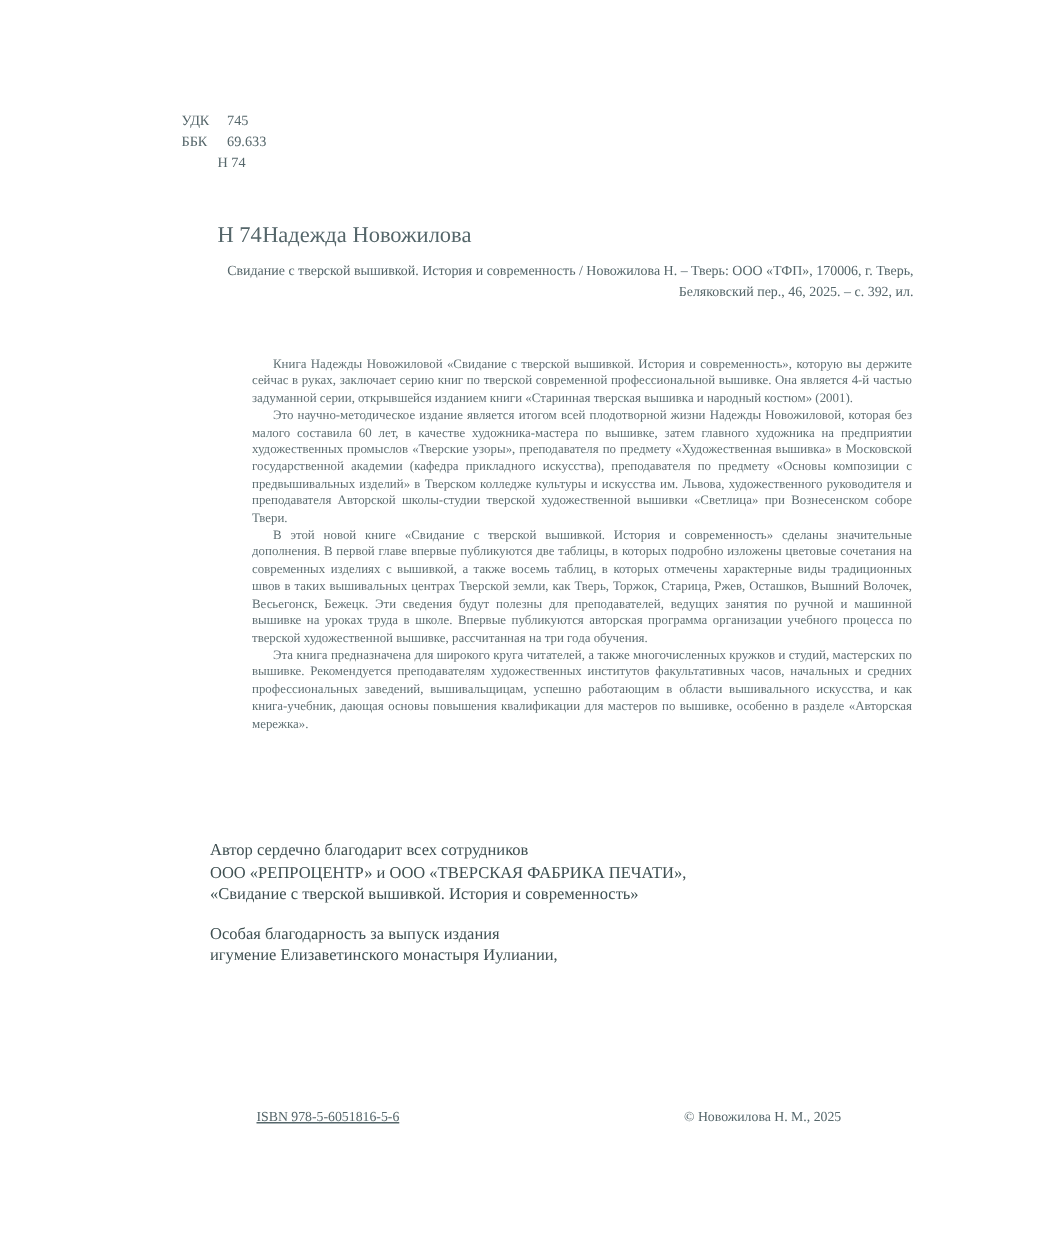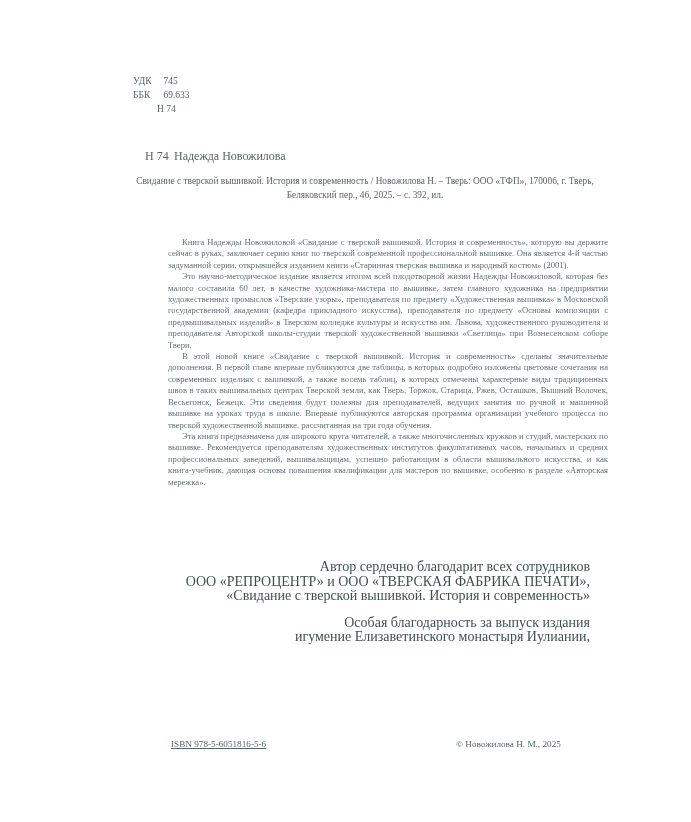--- a/index.html
+++ b/index.html
@@ -3,29 +3,29 @@
 <meta charset="utf-8">
 <style>
   html, body { margin: 0; padding: 0; background: #ffffff; }
   body {
     width: 691px; height: 822px; position: relative; overflow: hidden;
     font-family: "Liberation Serif", "DejaVu Serif", serif;
     color: #4a5a5c;
   }
   .page { position: absolute; inset: 0; }
   .classif { position: absolute; left: 121px; top: 74px; font-size: 9.5px; line-height: 14px; color: #55666a; }
-  .classif .row { white-space: nowrap; margin-left: 12px; }
+  .classif .row { white-space: nowrap; }
   .classif .k { display: inline-block; width: 28px; }
   .classif .row.indent { padding-left: 24px; }
-  .author-line { position: absolute; left: 145px; top: 149px; font-size: 12px; color: #55666a; white-space: nowrap; }
+  .author-line { position: absolute; left: 145px; top: 149px; font-size: 15px; color: #55666a; white-space: nowrap; }
   .author-line .code { display: inline-block; width: 26px; }
-  .biblio { position: absolute; left: 121px; top: 174px; width: 488px; font-size: 9.3px; line-height: 14px; color: #55666a; text-align: center; }
+  .biblio { position: absolute; left: 121px; top: 174px; width: 488px; font-size: 9.3px; line-height: 14px; color: #55666a; text-align: right; }
   .annot { position: absolute; left: 168px; top: 237px; width: 440px; font-size: 8.6px; line-height: 11.4px; color: #607074; text-align: justify; }
   .annot p { margin: 0; text-indent: 14px; }
-  .thanks { position: absolute; left: 140px; top: 560px; width: 450px; text-align: right; font-size: 14px; line-height: 14.5px; color: #3f5052; }
+  .thanks { position: absolute; left: 140px; top: 560px; width: 450px; text-align: left; font-size: 11px; line-height: 14.5px; color: #3f5052; }
   .thanks .block { margin-bottom: 12px; }
   .thanks .line { display: block; white-space: nowrap; }
   .isbn { position: absolute; left: 171px; top: 739px; font-size: 9.2px; color: #55666a; white-space: nowrap; text-decoration: underline; }
   .copyright { position: absolute; left: 456px; top: 739px; font-size: 9.2px; color: #55666a; white-space: nowrap; }
 </style>
 </head>
 <body>
 
 <div class="page">
 

